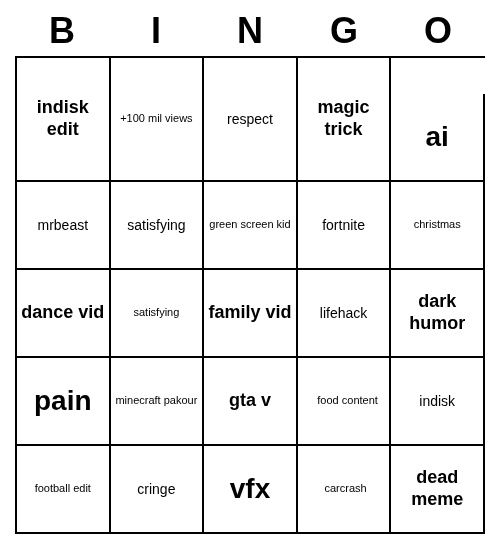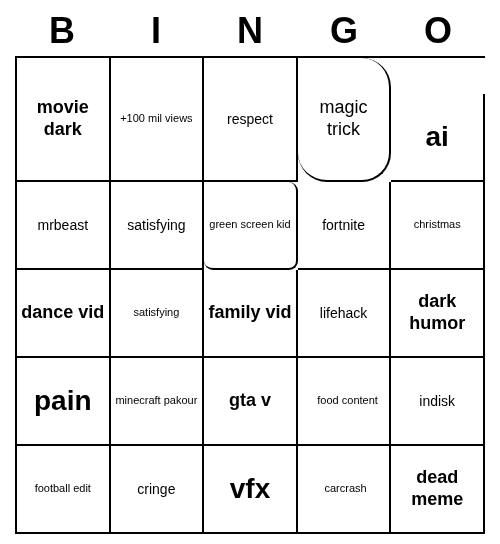--- a/index.html
+++ b/index.html
@@ -62,28 +62,28 @@
 
 <div class="bingo-container">
   <div class="bingo-title">
   <span>B</span>
       <span>I</span>
       <span>N</span>
       <span>G</span>
       <span>O</span>
     </div>
   <div class="bingo-grid">
-  <div class="bingo-cell" style="font-size: 18px; font-weight: bold;">movie dark</div>
+  <div class="bingo-cell" style="font-size: 18px; font-weight: bold;">indisk edit</div>
       <div class="bingo-cell" style="font-size: 11px;">+100 mil views</div>
       <div class="bingo-cell" style="font-size: 14px;">respect</div>
-      <div class="bingo-cell" style="font-size: 18px; font-weight: normal; border-radius: 29px;">magic trick</div>
+      <div class="bingo-cell" style="font-size: 18px; font-weight: bold;">magic trick</div>
       <div class="bingo-cell" style="font-size: 28px; font-weight: bold; margin-top: 36px;">ai</div>
       <div class="bingo-cell" style="font-size: 14px;">mrbeast</div>
       <div class="bingo-cell" style="font-size: 14px;">satisfying</div>
-      <div class="bingo-cell" style="font-size: 11px; border-radius: 9px;">green screen kid</div>
+      <div class="bingo-cell" style="font-size: 11px;">green screen kid</div>
       <div class="bingo-cell" style="font-size: 14px;">fortnite</div>
       <div class="bingo-cell" style="font-size: 11px;">christmas</div>
       <div class="bingo-cell" style="font-size: 18px; font-weight: bold;">dance vid</div>
       <div class="bingo-cell" style="font-size: 11px;">satisfying</div>
       <div class="bingo-cell" style="font-size: 18px; font-weight: bold;">family vid</div>
       <div class="bingo-cell" style="font-size: 14px;">lifehack</div>
       <div class="bingo-cell" style="font-size: 18px; font-weight: bold; text-align: center;">dark humor</div>
       <div class="bingo-cell" style="font-size: 28px; font-weight: bold;">pain</div>
       <div class="bingo-cell" style="font-size: 11px;">minecraft pakour</div>
       <div class="bingo-cell" style="font-size: 18px; font-weight: bold;">gta v</div>

